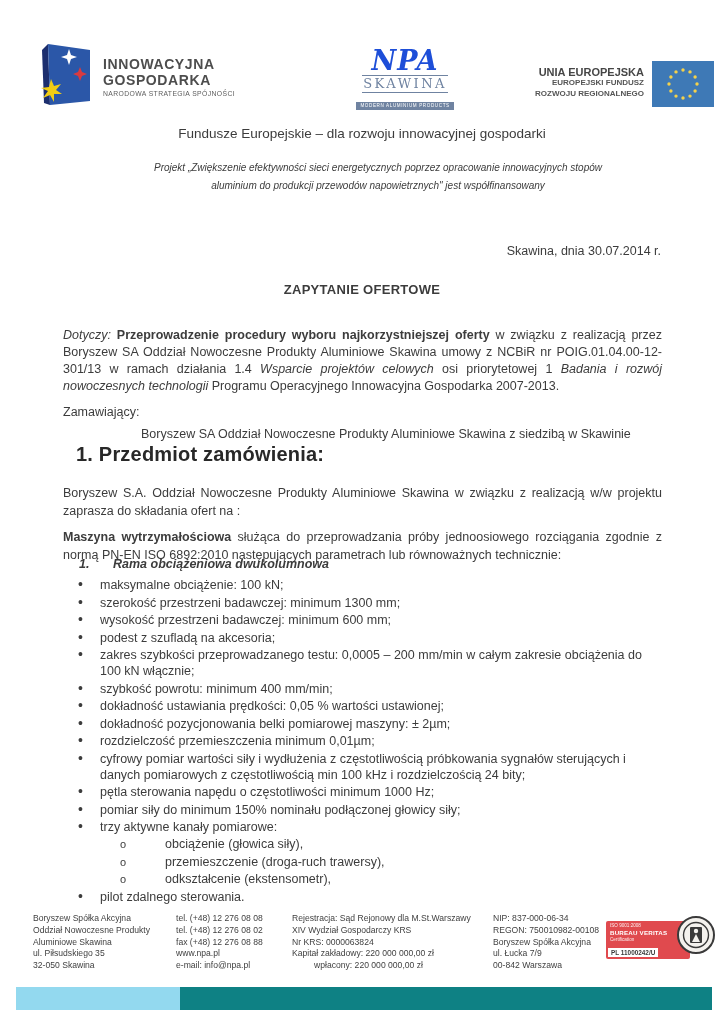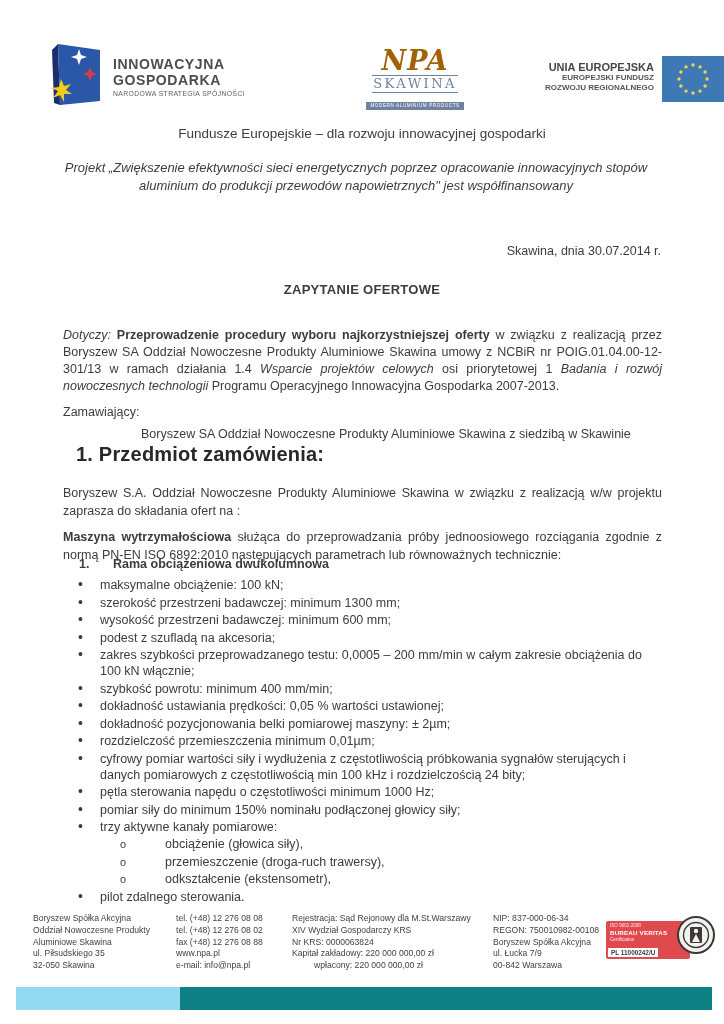--- a/index.html
+++ b/index.html
@@ -3,55 +3,55 @@
 <meta charset="utf-8">
 <style>
   html,body{margin:0;padding:0;background:#e9e9e9;}
   .page{position:relative;width:724px;height:1024px;background:#ffffff;overflow:hidden;
         font-family:"Liberation Sans", sans-serif;color:#3c3c3c;margin:0 auto;}
   .abs{position:absolute;}
   .it{font-style:italic;}
   .b{font-weight:bold;}
 
   
-  .logos{top:42px;left:48px;width:676px;display:flex;justify-content:space-between;align-items:center;}
+  .logos{top:42px;left:38px;width:676px;display:flex;justify-content:space-between;align-items:flex-end;}
   .ig-logo{display:flex;align-items:flex-start;}
   .ig-text{margin-left:9px;padding-top:13px;}
   .ig-title{font-size:14px;font-weight:bold;color:#4d4d4d;letter-spacing:.6px;line-height:16px;}
   .ig-sub{font-size:6.8px;color:#5c5c5c;letter-spacing:.4px;margin-top:2px;}
   .npa-logo{width:110px;text-align:center;margin-top:6px;margin-left:40px;}
   .npa-name{font-family:"DejaVu Serif", serif;font-style:italic;font-weight:bold;font-size:27px;
-            color:#a16207;line-height:26px;letter-spacing:1px;}
+            color:#1d4ed8;line-height:26px;letter-spacing:1px;}
   .npa-city{display:inline-block;font-family:"DejaVu Serif", serif;font-size:13px;color:#6f83a1;
             letter-spacing:2.5px;border-top:1.5px solid #6f83a1;border-bottom:1.5px solid #6f83a1;
             padding:0 1px;line-height:16px;}
   .npa-bar{display:inline-block;background:#6f83a1;color:#fff;font-size:4.6px;letter-spacing:.6px;
            padding:1px 4px;margin-top:1.5px;line-height:5.5px;}
   .eu-logo{display:flex;align-items:flex-start;margin-top:8px;}
   .eu-text{text-align:right;margin-right:8px;padding-top:6px;}
   .eu-l1{font-size:11px;font-weight:bold;color:#464646;line-height:11px;}
   .eu-l23{font-size:8px;font-weight:bold;color:#555;line-height:10.5px;}
 
   
   .program{top:126px;left:63px;width:598px;text-align:center;font-size:13.5px;}
-  .project{top:159px;left:34px;width:644px;text-align:center;font-style:italic;font-size:13px;line-height:17.5px;}
+  .project{top:159px;left:56px;width:644px;text-align:center;font-style:italic;font-size:10px;line-height:17.5px;}
   .dateline{top:244px;left:63px;width:598px;text-align:right;font-size:12.5px;}
   .doc-title{top:282px;left:63px;width:598px;text-align:center;font-weight:bold;font-size:13px;letter-spacing:.3px;}
 
   
   .para{font-size:12.5px;text-align:justify;}
   .dotyczy{top:314px;left:63px;width:599px;line-height:17px;}
   .zam{top:401px;left:63px;width:598px;font-size:12.5px;line-height:22px;}
   .zam-value{padding-left:78px;}
   .sec-heading{top:443px;left:76px;width:560px;font-size:20px;font-weight:bold;color:#282828;letter-spacing:.2px;}
   .intro{top:471px;left:63px;width:599px;line-height:18px;}
   .machine{top:515px;left:63px;width:599px;line-height:18px;}
 
   .speclist{top:557px;left:63px;width:599px;font-size:12.5px;}
-  .item-title{font-weight:bold;margin-bottom:6px;}
+  .item-title{font-weight:bold;font-style:italic;margin-bottom:6px;}
   .item-no{display:inline-block;width:34px;padding-left:16px;}
   ul.bullets{list-style:none;margin:0;padding:0 0 0 37px;}
   ul.bullets>li{position:relative;line-height:16px;margin-bottom:1.5px;}
   ul.bullets>li::before{content:"\2022";position:absolute;left:-22px;top:-1px;font-size:14px;color:#3c3c3c;}
   ul.subs{list-style:none;margin:1px 0 0 0;padding:0 0 0 65px;}
   ul.subs>li{position:relative;line-height:16px;margin-bottom:1.5px;}
   ul.subs>li::before{content:"o";position:absolute;left:-45px;top:0;font-size:11px;color:#3c3c3c;}
 
   
   .footer{top:913px;left:30px;width:688px;display:flex;font-size:8.6px;line-height:11.8px;color:#3f3f3f;justify-content:flex-end;}

